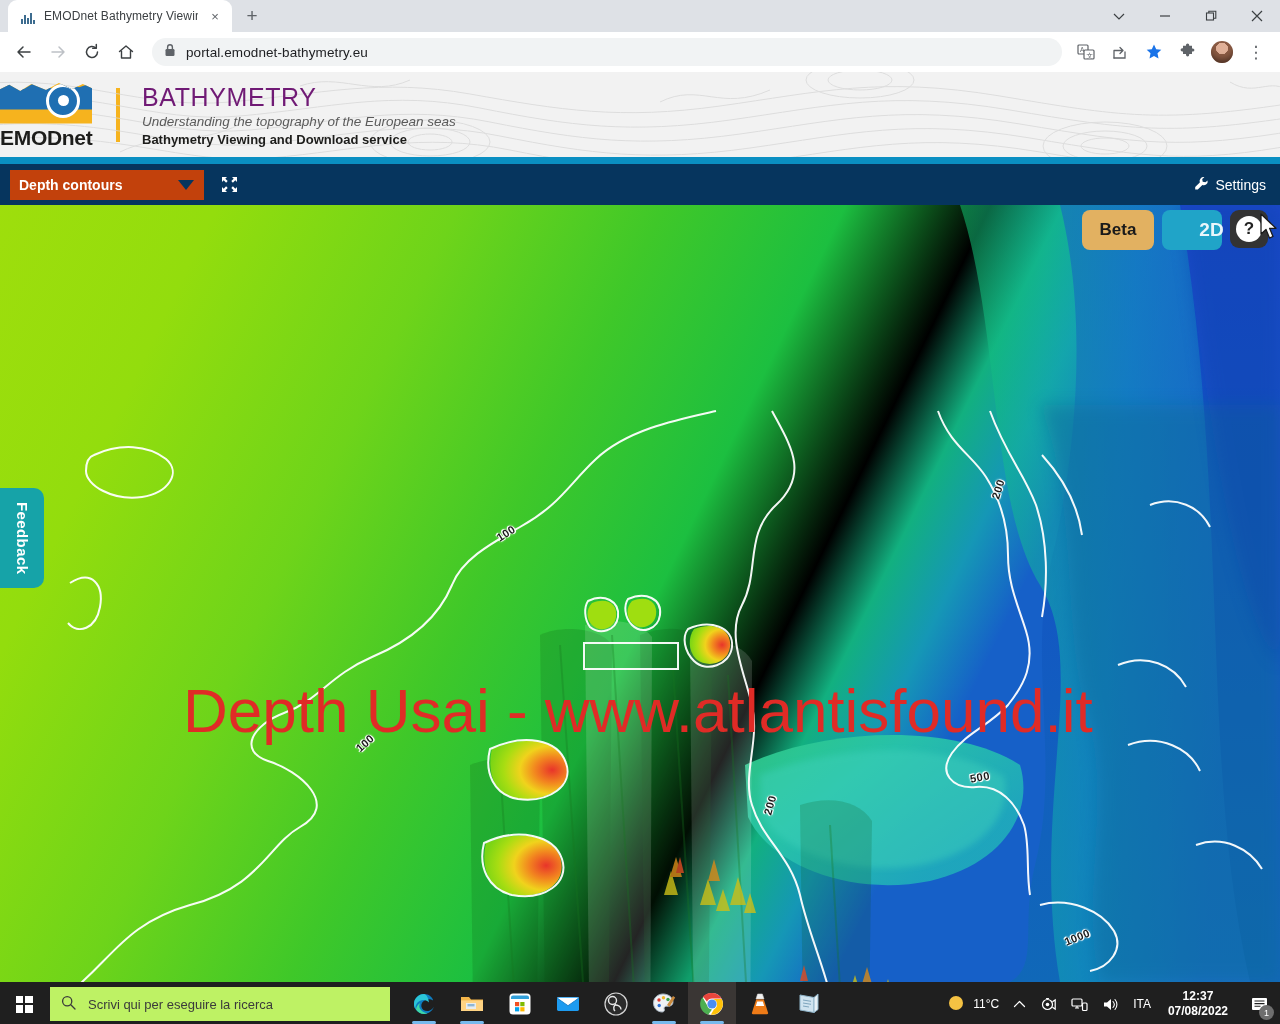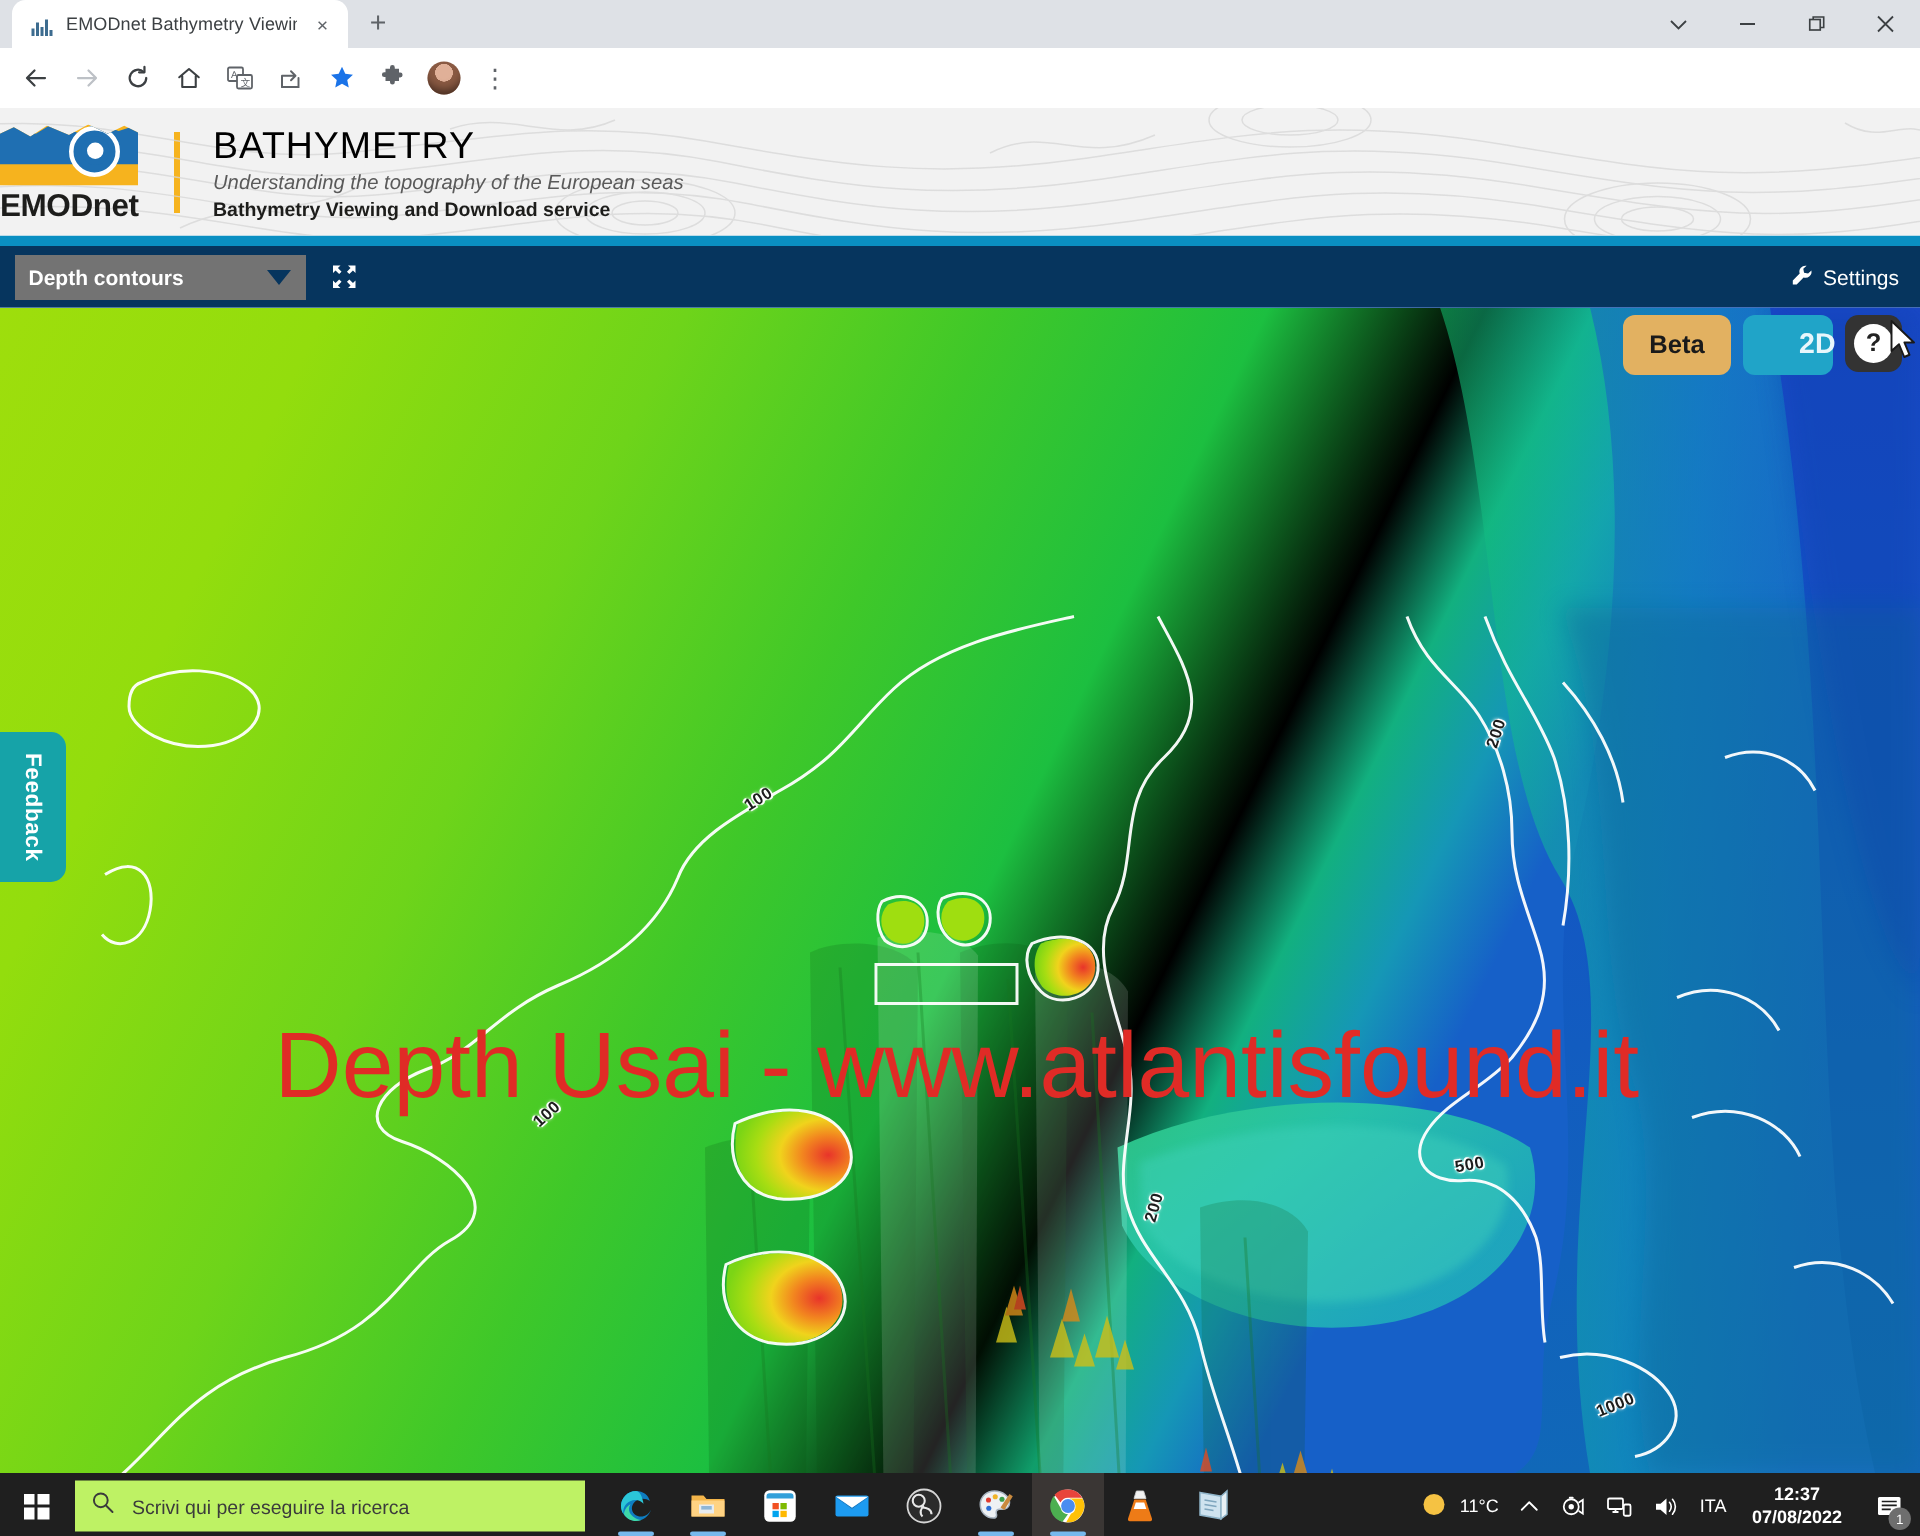--- a/index.html
+++ b/index.html
@@ -112,33 +112,33 @@
   .logo-eye::after {
     content: ""; width: 11px; height: 11px; border-radius: 50%;
     background: #ffffff; box-shadow: 0 0 0 4px #1f6fb2;
   }
   .logo-text {
     font-size: 21px; font-weight: bold; color: #1d1d1b;
     letter-spacing: -.3px; margin-top: 2px; text-align: left;
   }
   .brand-divider { width: 4px; height: 54px; background: #f6b31e; margin: 0 22px 0 24px; }
   .titles { z-index: 2; }
-  .t-main { font-size: 25px; color: #000000; letter-spacing: .6px; }
+  .t-main { font-size: 25px; color: #701a75; letter-spacing: .6px; }
   .t-sub { font-size: 13.5px; font-style: italic; color: #5a5a5a; margin-top: 2px; }
   .t-sub2 { font-size: 13px; font-weight: bold; color: #1d1d1b; margin-top: 3px; }
   .cyan-strip { height: 7px; background: #0a8fc2; }
 
   
   .map-toolbar {
     height: 41px; background: #06355e;
     display: flex; align-items: center; padding: 0 10px;
     position: relative;
   }
   .dropdown {
-    width: 194px; height: 30px; background: #737373;
+    width: 194px; height: 30px; background: #c2410c;
     display: flex; align-items: center; justify-content: space-between;
     padding: 0 10px 0 9px; color: #ffffff; font-size: 14px; font-weight: bold;
   }
   .chev {
     width: 0; height: 0; border-left: 8px solid transparent;
     border-right: 8px solid transparent; border-top: 10px solid #06355e;
   }
   .expand-icon {
     margin-left: 14px; color: #ffffff; font-size: 16px;
     display: flex; align-items: center; justify-content: center;
@@ -322,20 +322,29 @@
           <path d="M14.5 9a5.5 5.5 0 1 1-1.7-4" stroke="#3c4043" stroke-width="1.5" fill="none" stroke-linecap="round"></path>
           <path d="M13.3 1.6v3.6h-3.6" stroke="#3c4043" stroke-width="1.5" fill="none" stroke-linecap="round" stroke-linejoin="round"></path>
         </svg>
     </div>
     <div class="tb-btn">
       <svg width="18" height="18" viewBox="0 0 18 18">
           <path d="M2.5 8.5L9 3l6.5 5.5M4.5 7.8V15h9V7.8" stroke="#3c4043" stroke-width="1.4" fill="none" stroke-linecap="round" stroke-linejoin="round"></path>
         </svg>
     </div>
 
+    <div class="omnibox">
+      <span>
+        <svg width="12" height="14" viewBox="0 0 12 14">
+            <rect x="1.5" y="6" width="9" height="7" rx="1.2" fill="#5f6368"></rect>
+            <path d="M3.6 6V4.2a2.4 2.4 0 0 1 4.8 0V6" stroke="#5f6368" stroke-width="1.4" fill="none"></path>
+          </svg>
+      </span>
+      <span class="omnibox-url">portal.emodnet-bathymetry.eu</span>
+    </div>
 
     <div class="tb-btn">
       <svg width="18" height="18" viewBox="0 0 18 18">
           <rect x="1" y="2" width="10" height="9" rx="1" stroke="#5f6368" stroke-width="1.2" fill="none"></rect>
           <text x="3" y="9" font-size="6.5" fill="#5f6368" font-family="sans-serif">A</text>
           <rect x="7" y="7" width="10" height="9" rx="1" fill="#ffffff" stroke="#5f6368" stroke-width="1.2"></rect>
           <text x="9.5" y="14.5" font-size="6.5" fill="#5f6368" font-family="sans-serif">文</text>
         </svg>
     </div>
     <div class="tb-btn">

